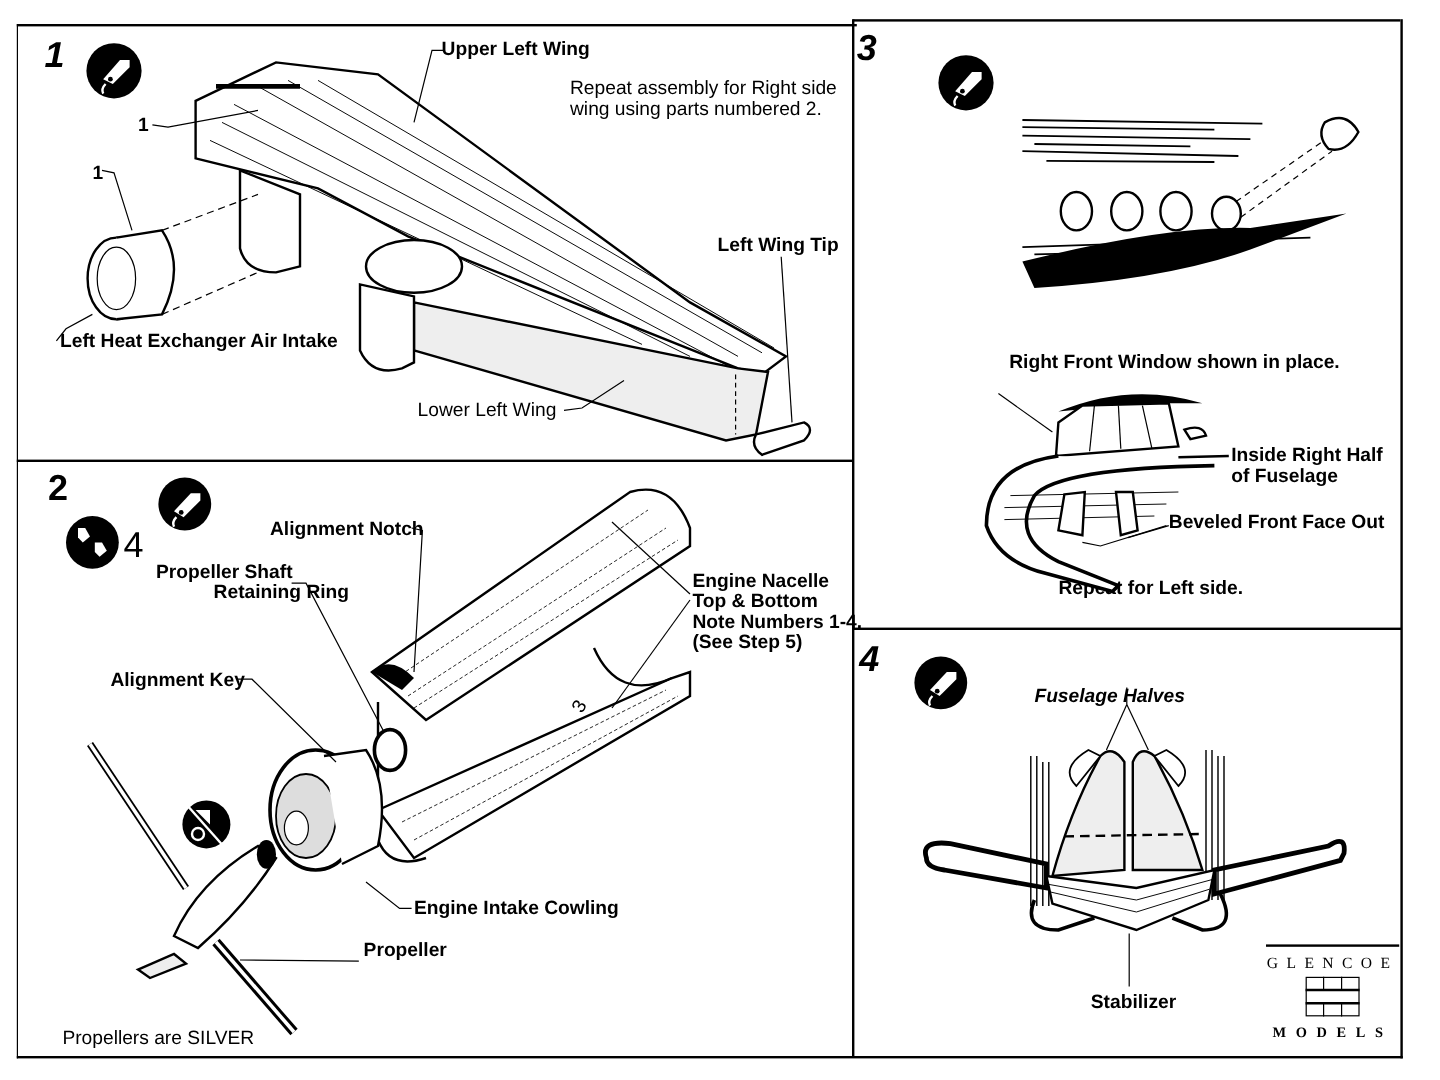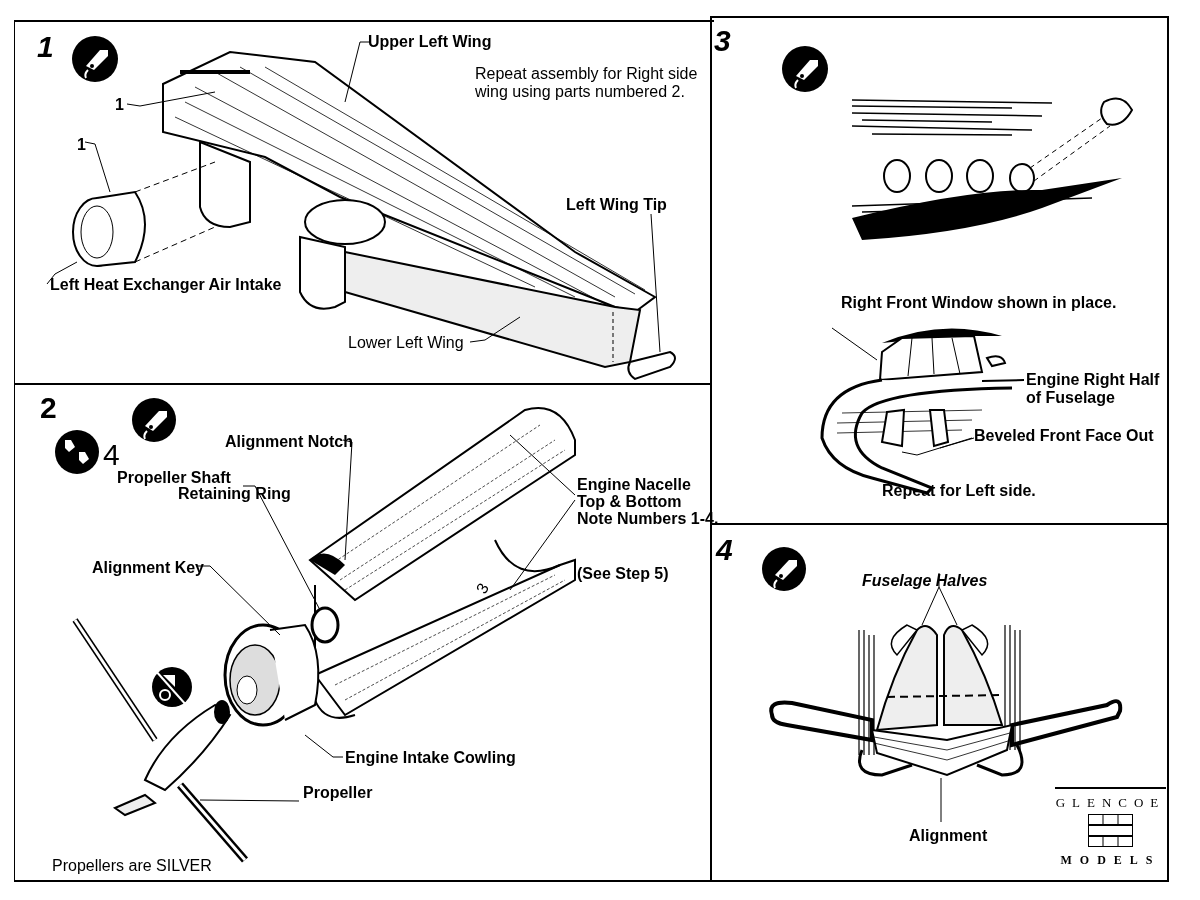--- a/index.html
+++ b/index.html
@@ -34,21 +34,21 @@
         <path d="M16 34 Q12 38 14 42" stroke="#fff" stroke-width="2" fill="none"></path>
       </svg>
   </div>
 
   <span class="lbl" style="left:353px;top:11px;">Upper Left Wing</span>
   <span class="lbl" style="left:460px;top:43px;font-weight:normal;">Repeat assembly for Right side</span>
   <span class="lbl" style="left:460px;top:61px;font-weight:normal;">wing using parts numbered 2.</span>
   <span class="lbl" style="left:100px;top:74px;">1</span>
   <span class="lbl" style="left:62px;top:114px;">1</span>
   <span class="lbl" style="left:35px;top:254px;font-weight:bold;">Left Heat Exchanger Air Intake</span>
-  <span class="lbl" style="left:551px;top:174px;">Left Wing Tip</span>
+  <span class="lbl" style="left:583px;top:174px;">Left Wing Tip</span>
   <span class="lbl" style="left:333px;top:312px;font-weight:normal;">Lower Left Wing</span>
 
   <svg width="695" height="361" style="left:0;top:0;">
 
     <polygon points="148,62 215,30 300,40 560,230 640,275 620,290 600,285 325,175 250,135 148,110" fill="#fff" stroke="#000" stroke-width="2"></polygon>
     <g stroke="#000" stroke-width="0.8">
       <line x1="200" y1="50" x2="600" y2="275"></line>
         <line x1="180" y1="65" x2="590" y2="282"></line>
       <line x1="170" y1="80" x2="560" y2="275"></line>
         <line x1="225" y1="45" x2="620" y2="272"></line>
@@ -110,21 +110,21 @@
     <line x1="318" y1="150" x2="390" y2="100" stroke="#000" stroke-dasharray="5,4"></line>
     <line x1="322" y1="163" x2="398" y2="108" stroke="#000" stroke-dasharray="5,4"></line>
     <path d="M140 200 Q260 170 330 172 L410 160 L330 190 Q260 215 150 222 Z" fill="#000"></path>
     <g stroke="#000" stroke-width="1.5">
         <line x1="140" y1="188" x2="380" y2="180"></line>
         <line x1="150" y1="194" x2="320" y2="190"></line>
       </g>
   </svg>
 
   <span class="lbl" style="left:118px;top:276px;margin-left:11px;">Right Front Window shown in place.</span>
-  <span class="lbl" style="left:314px;top:353px;">Engine Right Half</span>
+  <span class="lbl" style="left:314px;top:353px;">Inside Right Half</span>
   <span class="lbl" style="left:314px;top:371px;">of Fuselage</span>
   <span class="lbl" style="left:262px;top:409px;">Beveled Front Face Out</span>
   <span class="lbl" style="left:170px;top:464px;">Repeat for Left side.</span>
 
   <svg width="455" height="505" style="left:0;top:0;">
     <path d="M170 325 Q230 300 290 318 L240 318 Z" fill="#000"></path>
     <polygon points="170,334 190,320 262,318 270,354 168,362" fill="#fff" stroke="#000" stroke-width="2"></polygon>
     <line x1="200" y1="320" x2="196" y2="358" stroke="#000"></line>
       <line x1="220" y1="320" x2="222" y2="356" stroke="#000"></line>
     <line x1="240" y1="320" x2="248" y2="356" stroke="#000"></line>
@@ -155,27 +155,27 @@
   </div>
   <div class="glue" style="left:40px;top:45px;width:44px;height:44px;">
     <svg width="44" height="44" viewBox="0 0 44 44">
         <path d="M10 10 L16 10 L20 17 L14 22 L10 18 Z" fill="#fff"></path>
         <path d="M24 22 L30 22 L34 29 L28 34 L24 30 Z" fill="#fff"></path>
       </svg>
   </div>
   <span class="stepnum up" style="left:88px;top:55px;font-weight:normal;">4</span>
 
   <span class="lbl" style="left:210px;top:48px;">Alignment Notch</span>
-  <span class="lbl" style="left:102px;top:84px;">Propeller Shaft</span>
+  <span class="lbl" style="left:115px;top:84px;">Propeller Shaft</span>
   <span class="lbl" style="left:115px;top:100px;margin-left:48px;">Retaining Ring</span>
   <span class="lbl" style="left:77px;top:174px;">Alignment Key</span>
   <span class="lbl" style="left:562px;top:91px;">Engine Nacelle</span>
   <span class="lbl" style="left:562px;top:108px;">Top &amp; Bottom</span>
   <span class="lbl" style="left:562px;top:125px;">Note Numbers 1-4.</span>
-  <span class="lbl" style="left:562px;top:142px;margin-top:38px;">(See Step 5)</span>
+  <span class="lbl" style="left:562px;top:142px;">(See Step 5)</span>
   <span class="lbl" style="left:330px;top:364px;">Engine Intake Cowling</span>
   <span class="lbl" style="left:288px;top:399px;font-weight:bold;">Propeller</span>
   <span class="lbl" style="left:37px;top:472px;font-weight:normal;">Propellers are SILVER</span>
 
   <svg width="695" height="495" style="left:0;top:0;">
 
     <path d="M295 175 L510 25 Q545 15 560 55 L560 70 L340 215 Z" fill="#fff" stroke="#000" stroke-width="2"></path>
     <g stroke="#000" stroke-width="0.7" stroke-dasharray="3,2">
       <line x1="315" y1="180" x2="525" y2="40"></line>
         <line x1="325" y1="195" x2="540" y2="55"></line>
@@ -226,21 +226,21 @@
 <div class="panel" style="left:712px;top:525px;width:455px;height:355px;">
   <div class="stepnum" style="left:4px;top:10px;">4</div>
   <div class="glue" style="left:50px;top:22px;width:44px;height:44px;">
     <svg width="44" height="44" viewBox="0 0 44 44">
         <path d="M13 28 L27 13 L35 13 L35 19 L21 33 Z" fill="#fff"></path>
         <circle cx="19" cy="29" r="2" fill="#000"></circle>
         <path d="M15 33 Q11 37 13 41" stroke="#fff" stroke-width="2" fill="none"></path>
       </svg>
   </div>
   <span class="lbl" style="left:150px;top:47px;font-style:italic;">Fuselage Halves</span>
-  <span class="lbl" style="left:197px;top:302px;">Alignment</span>
+  <span class="lbl" style="left:197px;top:302px;">Stabilizer</span>
 
   <svg width="455" height="355" style="left:0;top:0;">
 
     <path d="M60 190 Q55 175 80 178 L160 195 L160 215 L75 200 Q60 198 60 190 Z" fill="#fff" stroke="#000" stroke-width="4"></path>
     <path d="M395 180 Q410 170 408 186 L405 192 L300 220 L300 200 Z" fill="#fff" stroke="#000" stroke-width="4"></path>
 
     <g stroke="#000" stroke-width="1.2">
       <line x1="147" y1="105" x2="147" y2="230"></line>
         <line x1="152" y1="105" x2="152" y2="230"></line>
         <line x1="157" y1="110" x2="157" y2="230"></line>

